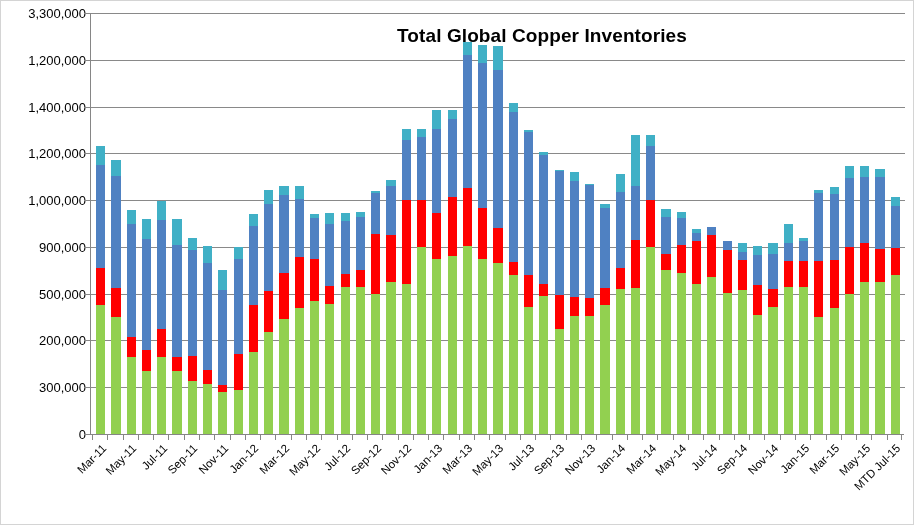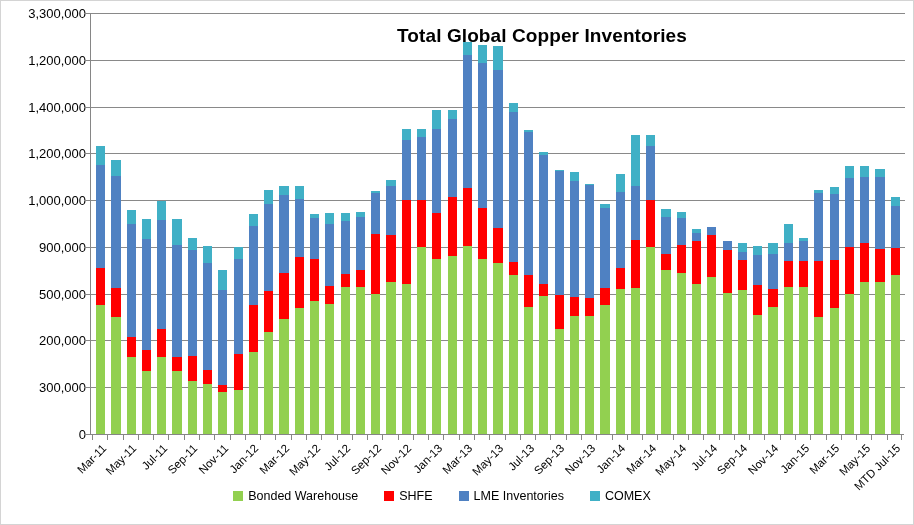--- a/index.html
+++ b/index.html
@@ -857,32 +857,14 @@
       <div class="xlabelcell"></div>
       <div class="xlabelcell">
         <span class="xlabel">May-15</span>
       </div>
       <div class="xlabelcell"></div>
       <div class="xlabelcell">
         <span class="xlabel wide">MTD Jul-15</span>
       </div>
     </div>
 
-  <div id="legend">
-      <div class="legend-item">
-        <span class="legend-swatch" style="background: rgb(146, 208, 80);"></span>
-        <span>Bonded Warehouse</span>
-      </div>
-      <div class="legend-item">
-        <span class="legend-swatch" style="background: rgb(255, 0, 0);"></span>
-        <span>SHFE</span>
-      </div>
-      <div class="legend-item">
-        <span class="legend-swatch" style="background: rgb(79, 129, 194);"></span>
-        <span>LME Inventories</span>
-      </div>
-      <div class="legend-item">
-        <span class="legend-swatch" style="background: rgb(64, 176, 198);"></span>
-        <span>COMEX</span>
-      </div>
-    </div>
 
 </div>
 
 </body></html>

